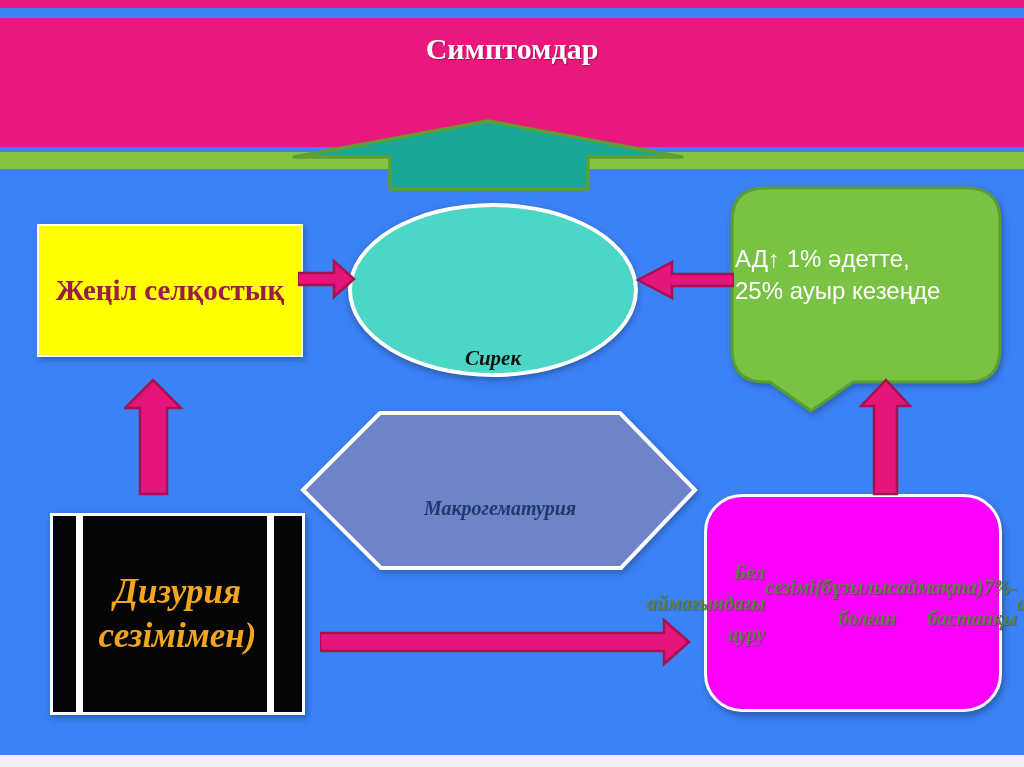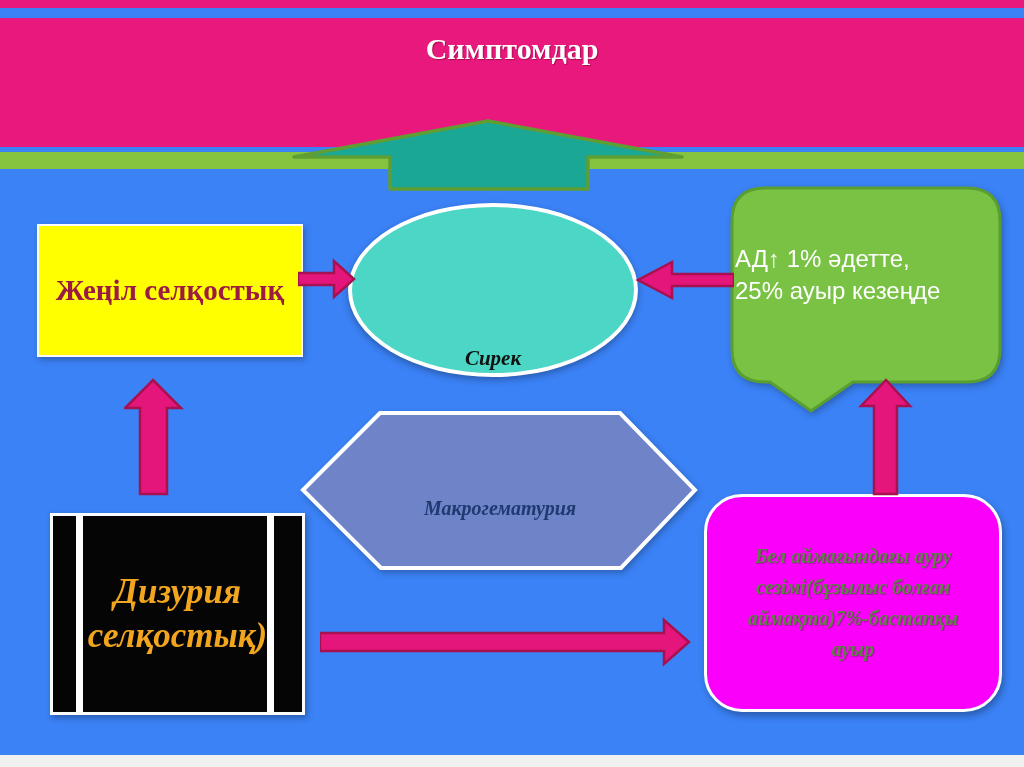--- a/index.html
+++ b/index.html
@@ -38,21 +38,21 @@
   .node-black{left:50px;top:513px;width:255px;height:202px;background:#050505;
               border:3px solid #fcfcfc;box-shadow:2px 3px 6px rgba(0,0,0,.3);
               display:flex;flex-direction:column;align-items:center;justify-content:center;box-sizing:border-box;}
   .node-black .ln{color:#f2a51f;font-weight:bold;font-style:italic;font-size:35px;line-height:44px;}
   .stripe{position:absolute;top:0;bottom:0;width:7px;background:#ffffff;}
   .stripe.s-left{left:23px;} .stripe.s-right{left:214px;}
 
   .node-magenta{left:704px;top:494px;width:298px;height:218px;background:#fa00fa;
                 border:3px solid #ffffff;border-radius:38px;box-sizing:border-box;
                 box-shadow:2px 4px 7px rgba(0,0,0,.3);
-                display:flex;flex-direction:column;align-items:center;justify-content:center;text-align:right;}
+                display:flex;flex-direction:row;align-items:center;justify-content:center;text-align:right;}
   .node-magenta .ln{color:#5e8044;font-weight:bold;font-style:italic;font-size:20px;line-height:31px;
                     text-shadow:1px 1px 1px rgba(0,0,0,.25);}
 
   svg{display:block;}
   .shadowed{filter:drop-shadow(2px 3px 3px rgba(0,0,0,.25));}
   .pink-arrow polygon{fill:#e4157b;stroke:#a8114f;stroke-width:2.5;}
 </style>
 </head>
 <body>
 
@@ -86,21 +86,21 @@
 
   <svg class="abs shadowed" style="left:296px;top:406px;" width="406" height="170" viewBox="0 0 406 170">
     <polygon points="7,84 84,7 324,7 399,84 325,162 85,162" fill="#6e83c8" stroke="#ffffff" stroke-width="4"></polygon>
   </svg>
   <div class="abs hex-label">Макрогематурия</div>
 
   <div class="abs node-black">
     <div class="stripe s-left"></div>
     <div class="stripe s-right"></div>
     <div class="ln">Дизурия</div>
-    <div class="ln">селқостық)</div>
+    <div class="ln">сезімімен)</div>
   </div>
 
   <div class="abs node-magenta">
     <div class="ln">Бел аймағындағы ауру</div>
     <div class="ln">сезімі(бұзылыс болған</div>
     <div class="ln">аймақта)7%-бастапқы</div>
     <div class="ln">ауыр</div>
   </div>
 
   <svg class="abs pink-arrow" style="left:298px;top:257px;" width="58" height="44" viewBox="0 0 58 44">

